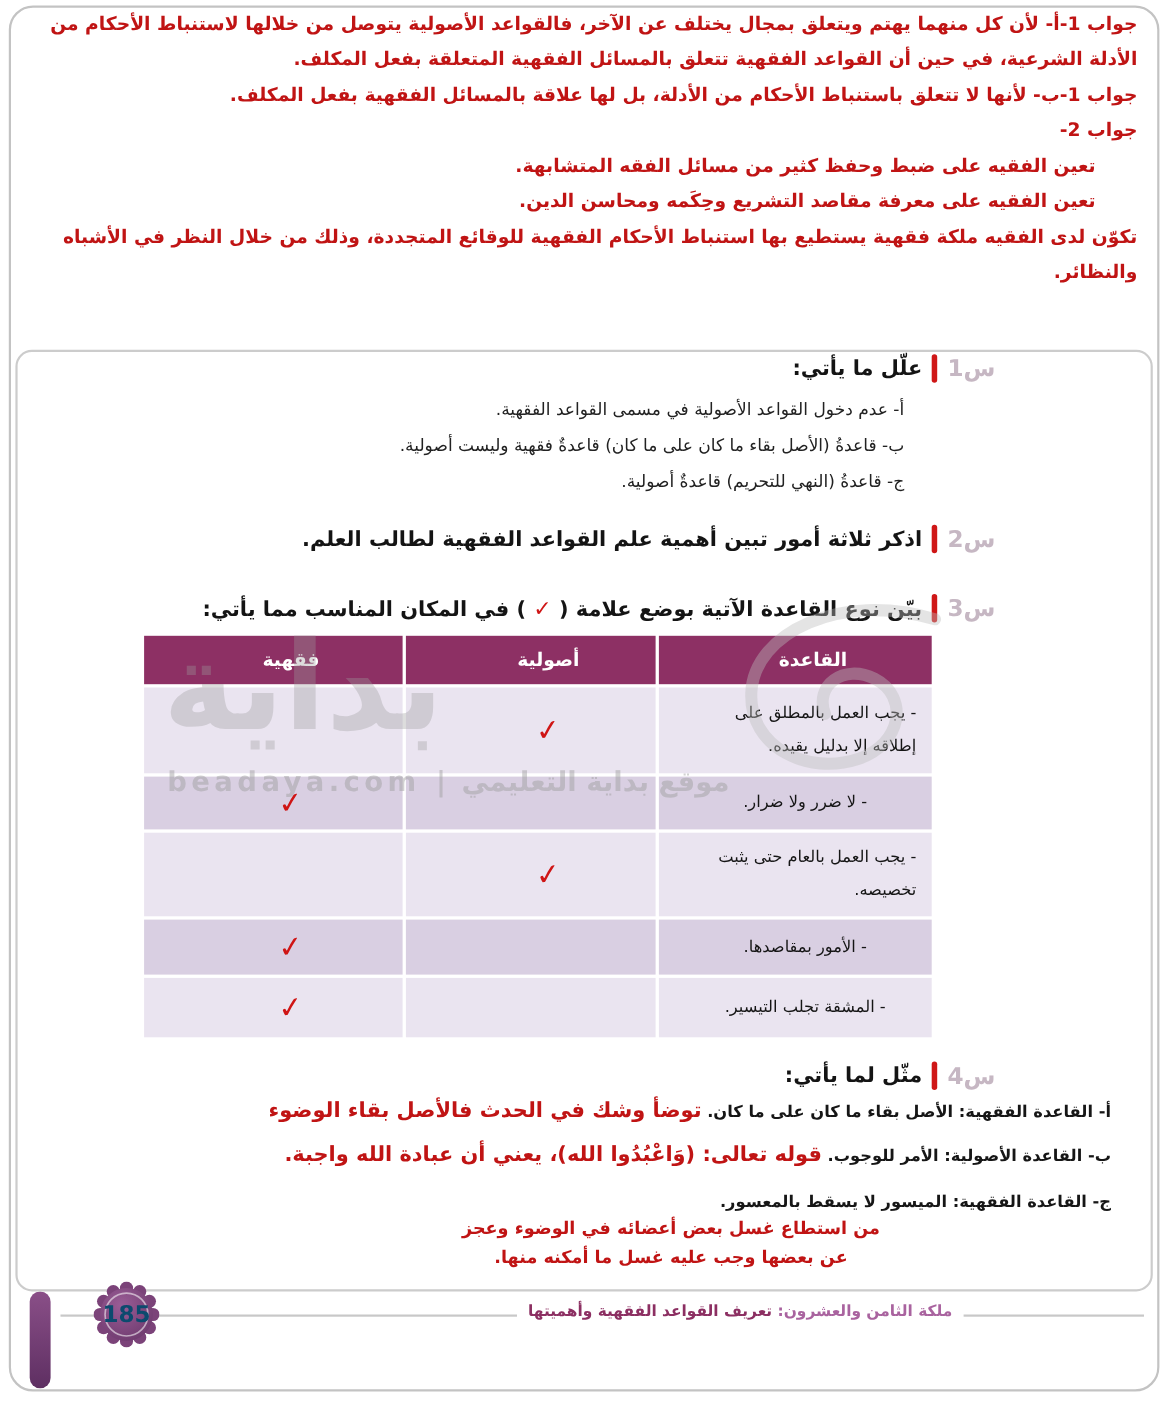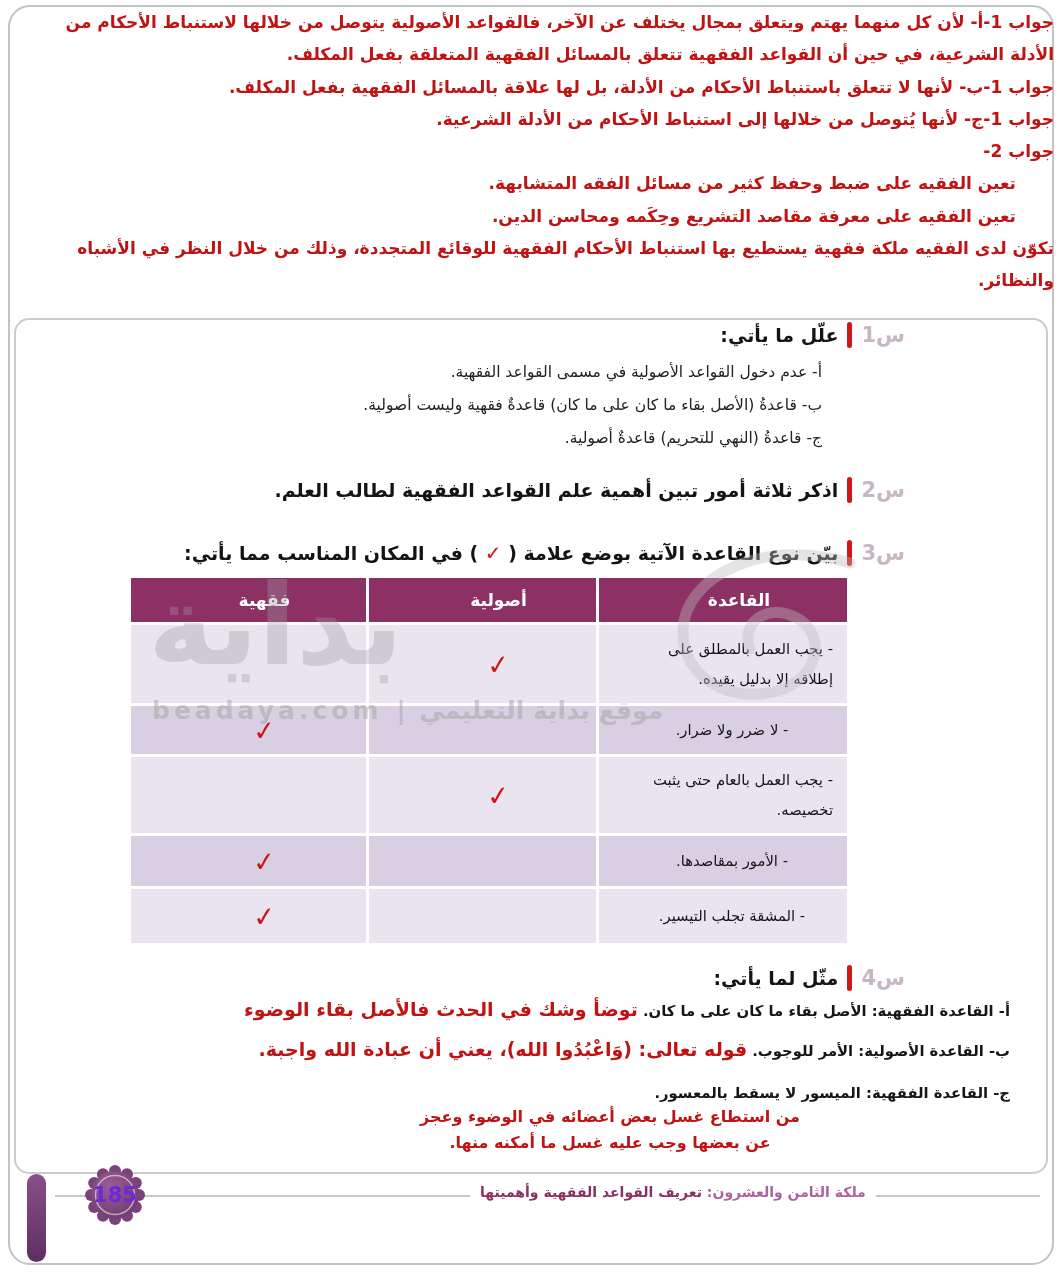--- a/index.html
+++ b/index.html
@@ -6,21 +6,21 @@
   .page{position:relative;width:1062px;height:1275px;background:#fff;
         font-family:"DejaVu Sans",sans-serif;direction:rtl;overflow:hidden;}
 
   .outer-border{position:absolute;left:8px;right:8px;top:5px;bottom:10px;
         border:2px solid #c3c3c3;border-radius:22px;pointer-events:none;}
 
   .purple-tab{position:absolute;left:27px;top:1174px;width:19px;height:88px;
         border-radius:10px;background:linear-gradient(180deg,#8a4f88,#5e2f62);}
 
   
-  .answers{position:absolute;top:6px;right:8px;width:1000px;color:#c01414;
+  .answers{position:absolute;top:6px;right:28px;width:1000px;color:#c01414;
         font-weight:bold;font-size:17px;line-height:1.9;text-align:right;}
   .answers p{margin:0;}
   .answers p.indent{padding-right:38px;}
 
   
   .content-border{position:absolute;left:14px;top:318px;width:1030px;height:852px;
         border:2px solid #cccccc;border-radius:15px;pointer-events:none;}
 
   .q-row{position:absolute;display:flex;align-items:center;column-gap:9px;}
   .q-marker{color:#c6b7c3;font-size:21px;font-weight:bold;}
@@ -57,38 +57,37 @@
   .q4-item{position:absolute;right:52px;text-align:right;white-space:nowrap;}
   .q4-black{font-size:14.8px;color:#161616;font-weight:bold;}
   .q4-red{font-size:19px;color:#c01414;font-weight:bold;}
   .q4-center{position:absolute;top:1104px;left:300px;width:620px;text-align:center;
         color:#c01414;font-weight:bold;font-size:16px;line-height:1.6;}
 
   
   .footer-rule{position:absolute;top:1195px;left:55px;width:985px;height:2px;background:#c8c8c8;}
   .page-badge{position:absolute;left:85px;top:1165px;width:60px;height:60px;}
   .page-badge .num{position:absolute;inset:0;display:flex;align-items:center;
-        justify-content:center;color:#6d28d9;font-size:21px;font-weight:bold;}
+        justify-content:center;color:#0c4a6e;font-size:21px;font-weight:bold;}
   .lesson{position:absolute;top:1184px;left:470px;background:#fff;padding:0 10px;
         font-size:14px;font-weight:bold;white-space:nowrap;}
   .lesson .p1{color:#a9639f;}
   .lesson .p2{color:#8c2f62;}
 </style>
 </head>
 <body>
 
 <div class="page">
 
   <div class="outer-border"></div>
   <div class="purple-tab"></div>
 
   <div class="answers">
     <p>جواب 1-أ- لأن كل منهما يهتم ويتعلق بمجال يختلف عن الآخر، فالقواعد الأصولية يتوصل من خلالها لاستنباط الأحكام من الأدلة الشرعية، في حين أن القواعد الفقهية تتعلق بالمسائل الفقهية المتعلقة بفعل المكلف.</p>
     <p>جواب 1-ب- لأنها لا تتعلق باستنباط الأحكام من الأدلة، بل لها علاقة بالمسائل الفقهية بفعل المكلف.</p>
-    <p>جواب 1-ج- لأنها يُتوصل من خلالها إلى استنباط الأحكام من الأدلة الشرعية.</p>
     <p>جواب 2-</p>
     <p class="indent">تعين الفقيه على ضبط وحفظ كثير من مسائل الفقه المتشابهة.</p>
     <p class="indent">تعين الفقيه على معرفة مقاصد التشريع وحِكَمه ومحاسن الدين.</p>
     <p>تكوّن لدى الفقيه ملكة فقهية يستطيع بها استنباط الأحكام الفقهية للوقائع المتجددة، وذلك من خلال النظر في الأشباه والنظائر.</p>
   </div>
 
   <div class="content-border"></div>
 
   <div class="q-row" style="top:322px;right:157px;">
     <span class="q-marker">س1</span>

